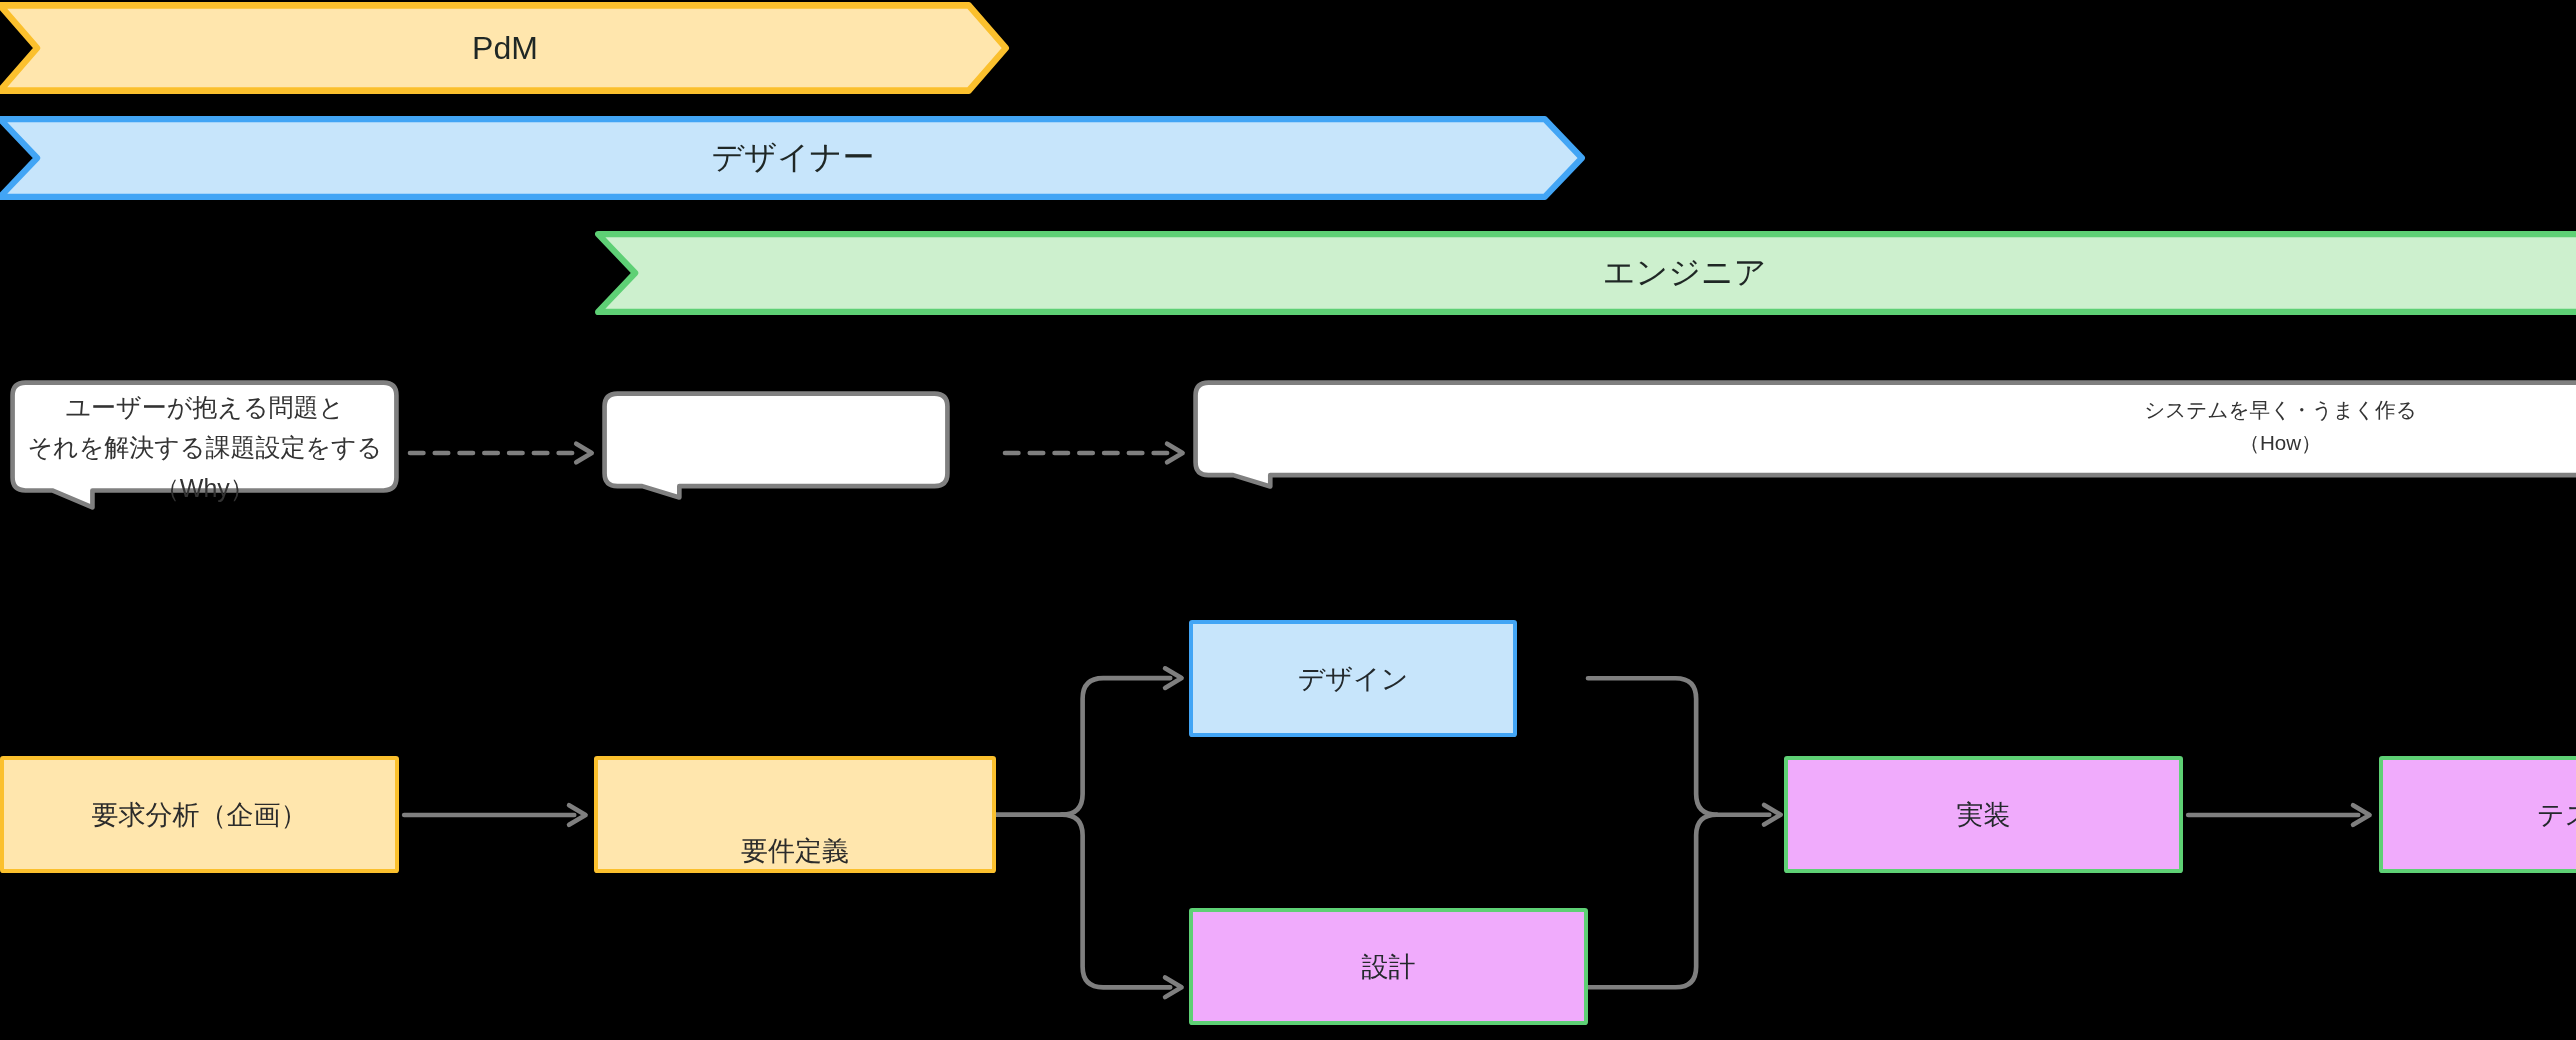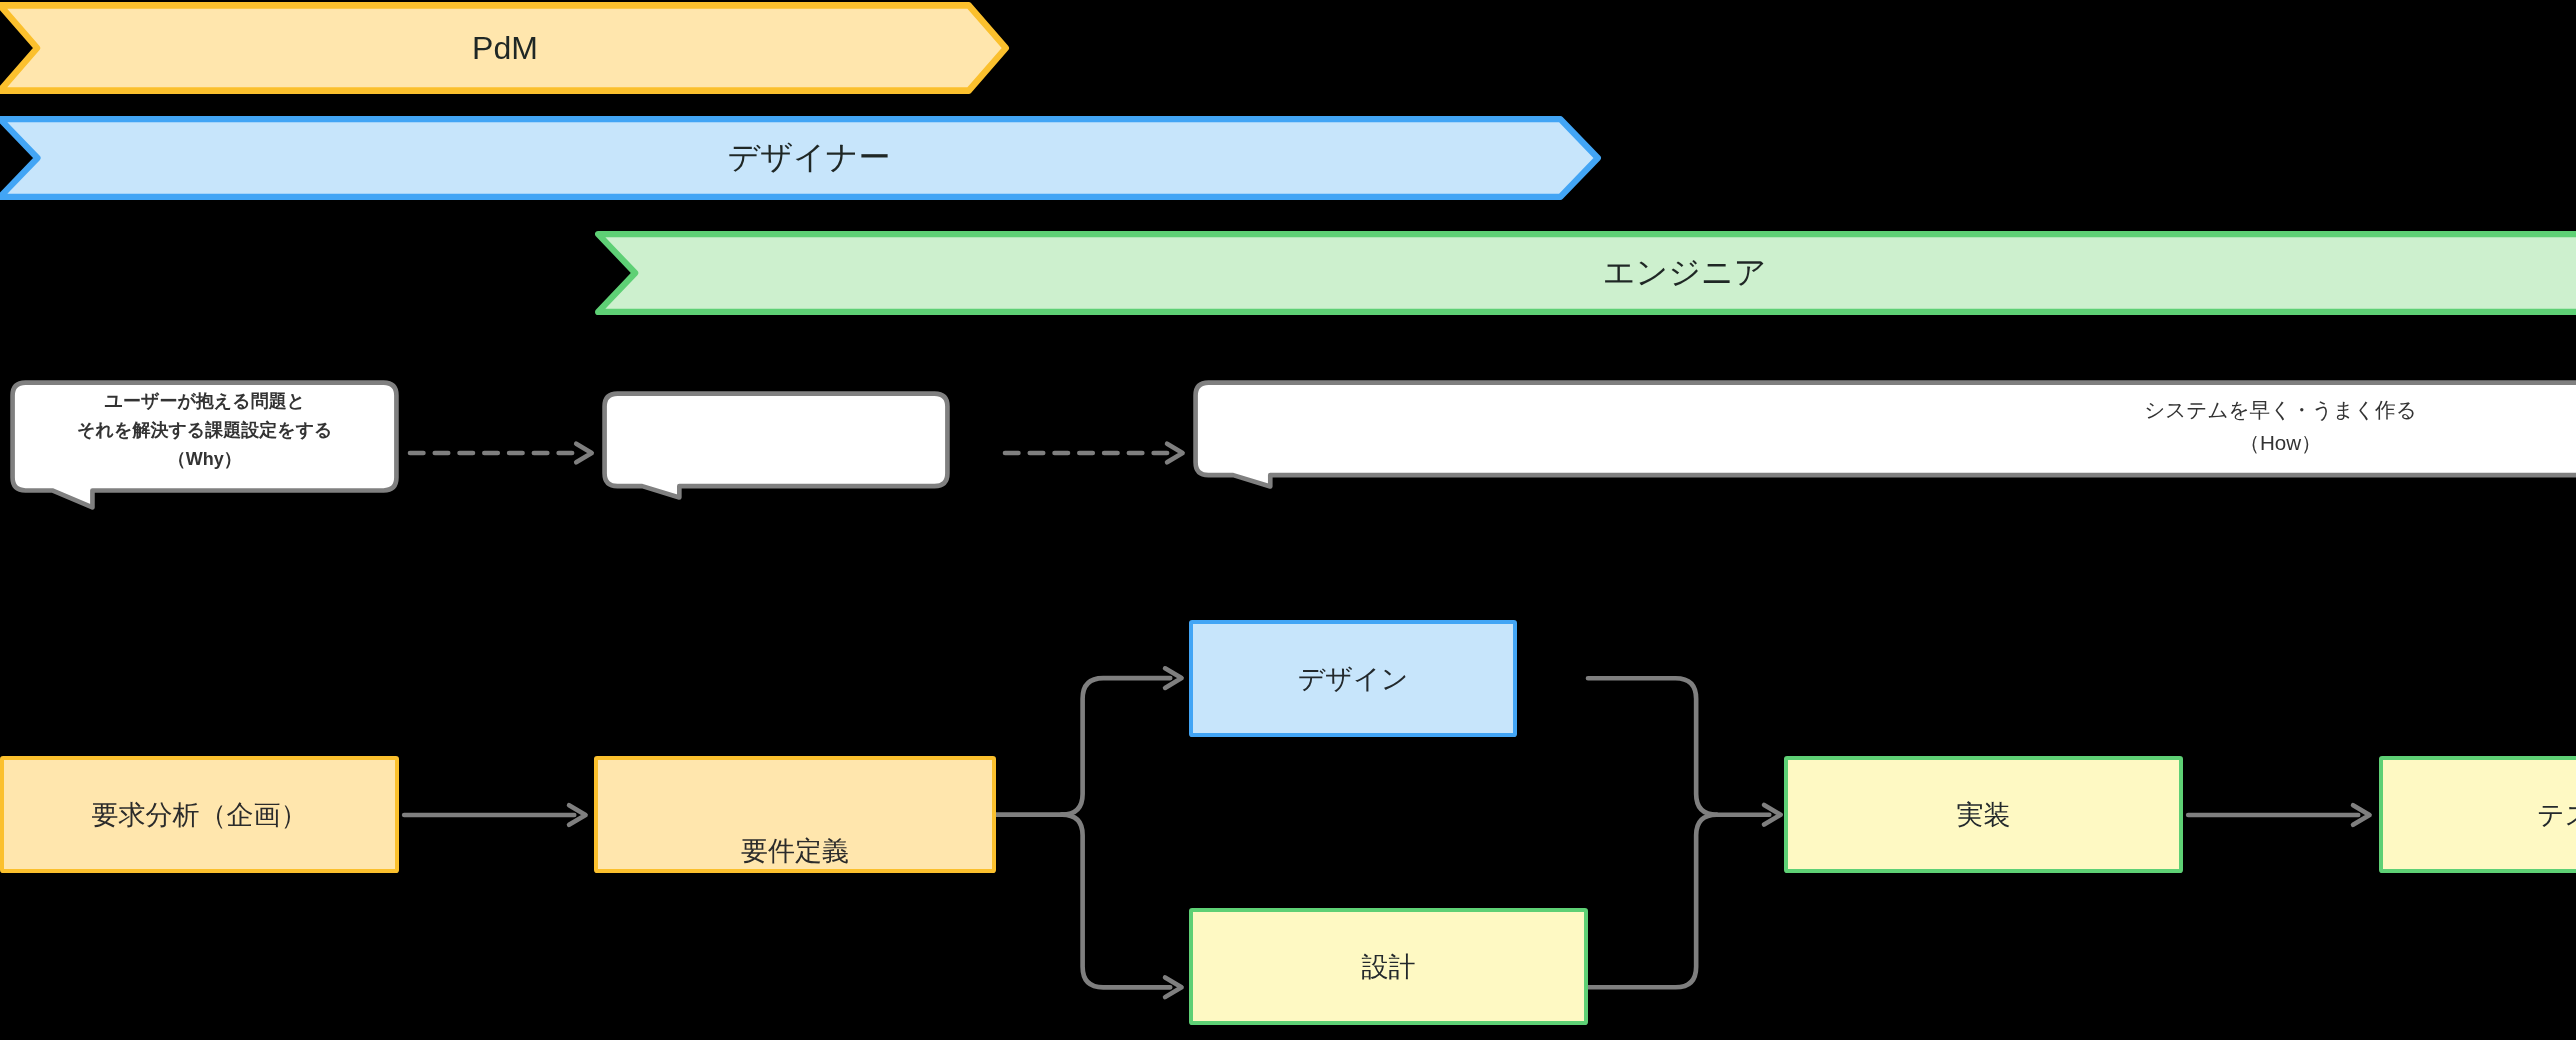--- a/index.html
+++ b/index.html
@@ -16,58 +16,58 @@
   .bubble svg{position:absolute;inset:0;width:100%;height:100%;display:block;}
   .bubble .btext{position:absolute;left:0;right:0;z-index:2;text-align:center;color:#333333;
                  line-height:1.62;white-space:pre-line;}
 
   
   .pbox{position:absolute;box-sizing:border-box;display:flex;align-items:center;
         justify-content:center;border-radius:3.1px;border-style:solid;}
   .pbox span{white-space:nowrap;}
   .pbox.amber{background:#ffe6ad;border-color:#fbc02d;color:#2b2b2b;}
   .pbox.blue {background:#c7e5fb;border-color:#42a5f5;color:#23292c;}
-  .pbox.green{background:#fef9c3;border-color:#5ed075;color:#23292c;}
+  .pbox.green{background:#f0abfc;border-color:#5ed075;color:#23292c;}
 
   
   .conn{position:absolute;pointer-events:none;}
   .conn svg{display:block;overflow:visible;}
 </style>
 </head>
 <body>
 
 <div id="stage">
 
   <div class="banner" id="banner-pdm" style="left: 0px; top: 2.1px; width: 1010px; height: 92px;">
     <svg viewBox="0 0 1960 163" preserveAspectRatio="none">
       <path d="M 0 6 L 1880 6 L 1952 81.5 L 1880 157 L 0 157 L 72 81.5 Z" fill="#ffe6ad" stroke="#fbc02d" stroke-width="12" stroke-linejoin="round"></path>
     </svg>
     <span class="blabel" style="font-size: 32px;">PdM</span>
   </div>
 
-  <div class="banner" id="banner-designer" style="left: 0px; top: 116px; width: 1586px; height: 84px; padding-left: 16px;">
+  <div class="banner" id="banner-designer" style="left: 0px; top: 116px; width: 1586px; height: 84px;">
     <svg viewBox="0 0 3078 163" preserveAspectRatio="none">
       <path d="M 0 6 L 2998 6 L 3070 81.5 L 2998 157 L 0 157 L 72 81.5 Z" fill="#c7e5fb" stroke="#42a5f5" stroke-width="12" stroke-linejoin="round"></path>
     </svg>
     <span class="blabel" style="font-size: 32px;">デザイナー</span>
   </div>
 
   <div class="banner" id="banner-engineer" style="left: 595px; top: 231px; width: 2179px; height: 84px;">
     <svg viewBox="0 0 4230 163" preserveAspectRatio="none">
       <path d="M 6 6 L 4150 6 L 4222 81.5 L 4150 157 L 6 157 L 78 81.5 Z" fill="#cdf0ce" stroke="#5ed075" stroke-width="12" stroke-linejoin="round"></path>
     </svg>
     <span class="blabel" style="font-size: 32px;">エンジニア</span>
   </div>
 
   <div class="bubble" id="bubble-why" style="left: 10.3px; top: 380px; width: 389px; height: 131px;">
     <svg viewBox="0 0 755 255" preserveAspectRatio="none">
       <path d="M 30 5 L 725 5 Q 750 5 750 30 L 750 190 Q 750 215 725 215
                L 160 215 L 160 248 L 82 215 L 30 215 Q 5 215 5 190 L 5 30 Q 5 5 30 5 Z" fill="#ffffff" stroke="#808080" stroke-width="9" stroke-linejoin="round"></path>
     </svg>
-    <div class="btext" style="font-size: 18px; top: 6.9px; font-weight: bold;">ユーザーが抱える問題と
+    <div class="btext" style="font-size: 25px; top: 6.9px;">ユーザーが抱える問題と
 それを解決する課題設定をする
 （Why）</div>
   </div>
 
   <div class="bubble" id="bubble-what" style="left: 602px; top: 391px; width: 348px; height: 109px;">
     <svg viewBox="0 0 675 212" preserveAspectRatio="none">
       <path d="M 30 5 L 645 5 Q 670 5 670 30 L 670 160 Q 670 185 645 185
                L 150 185 L 150 207 L 78 185 L 30 185 Q 5 185 5 160 L 5 30 Q 5 5 30 5 Z" fill="#ffffff" stroke="#808080" stroke-width="9" stroke-linejoin="round"></path>
     </svg>
   </div>

